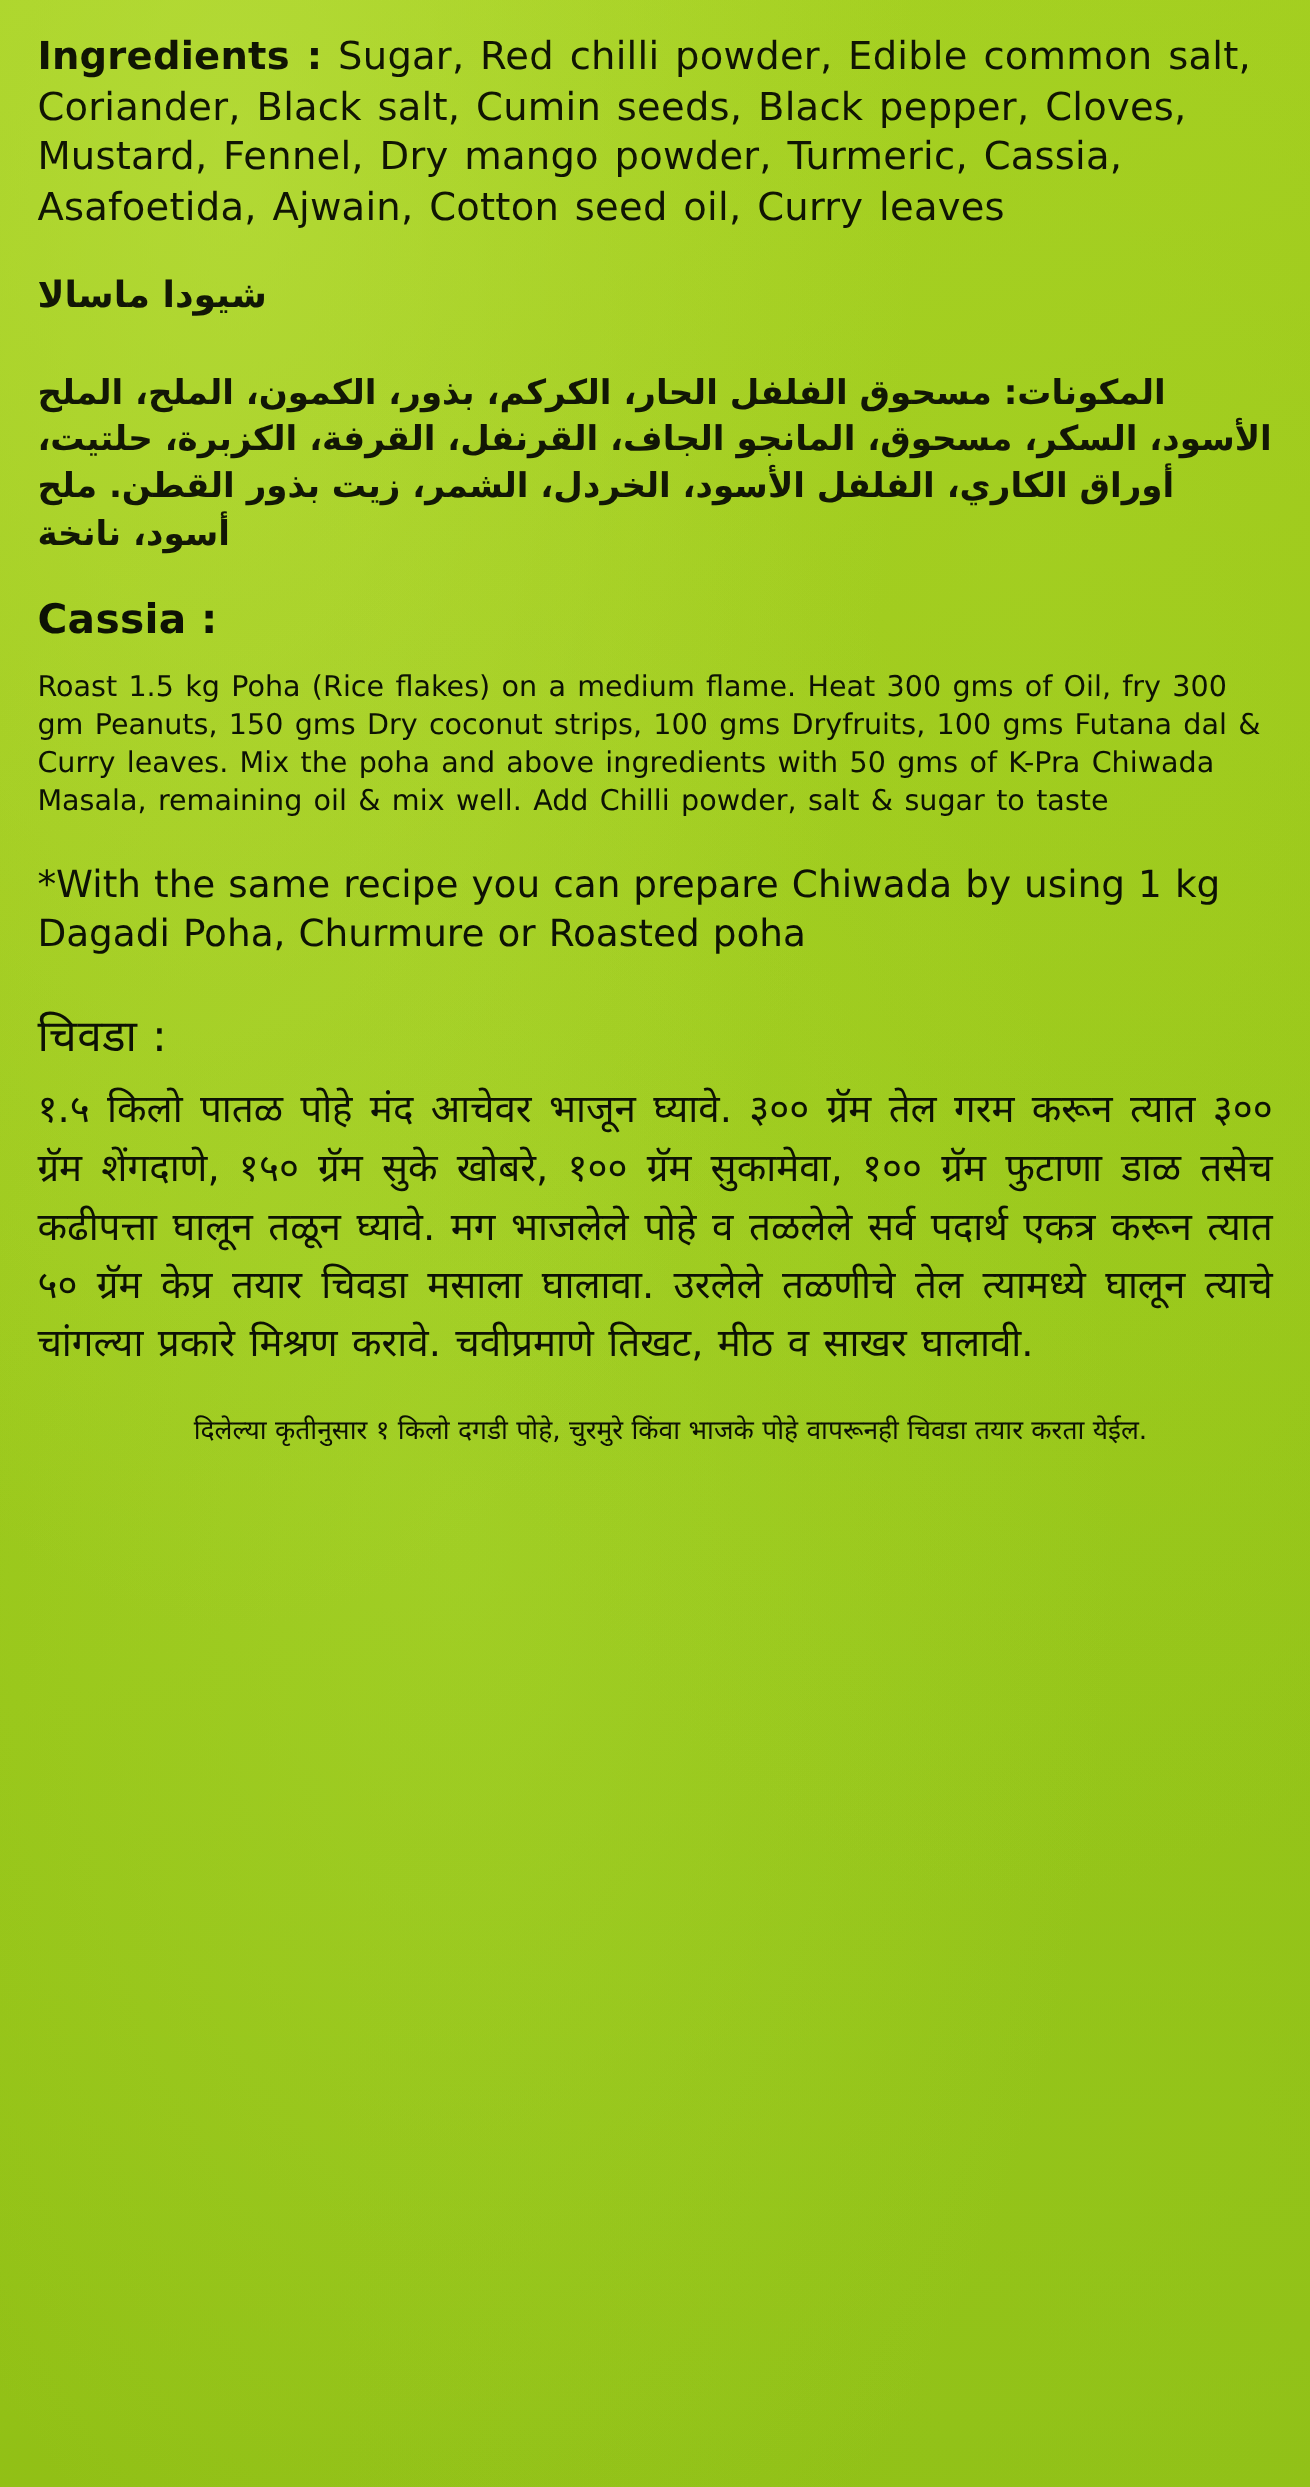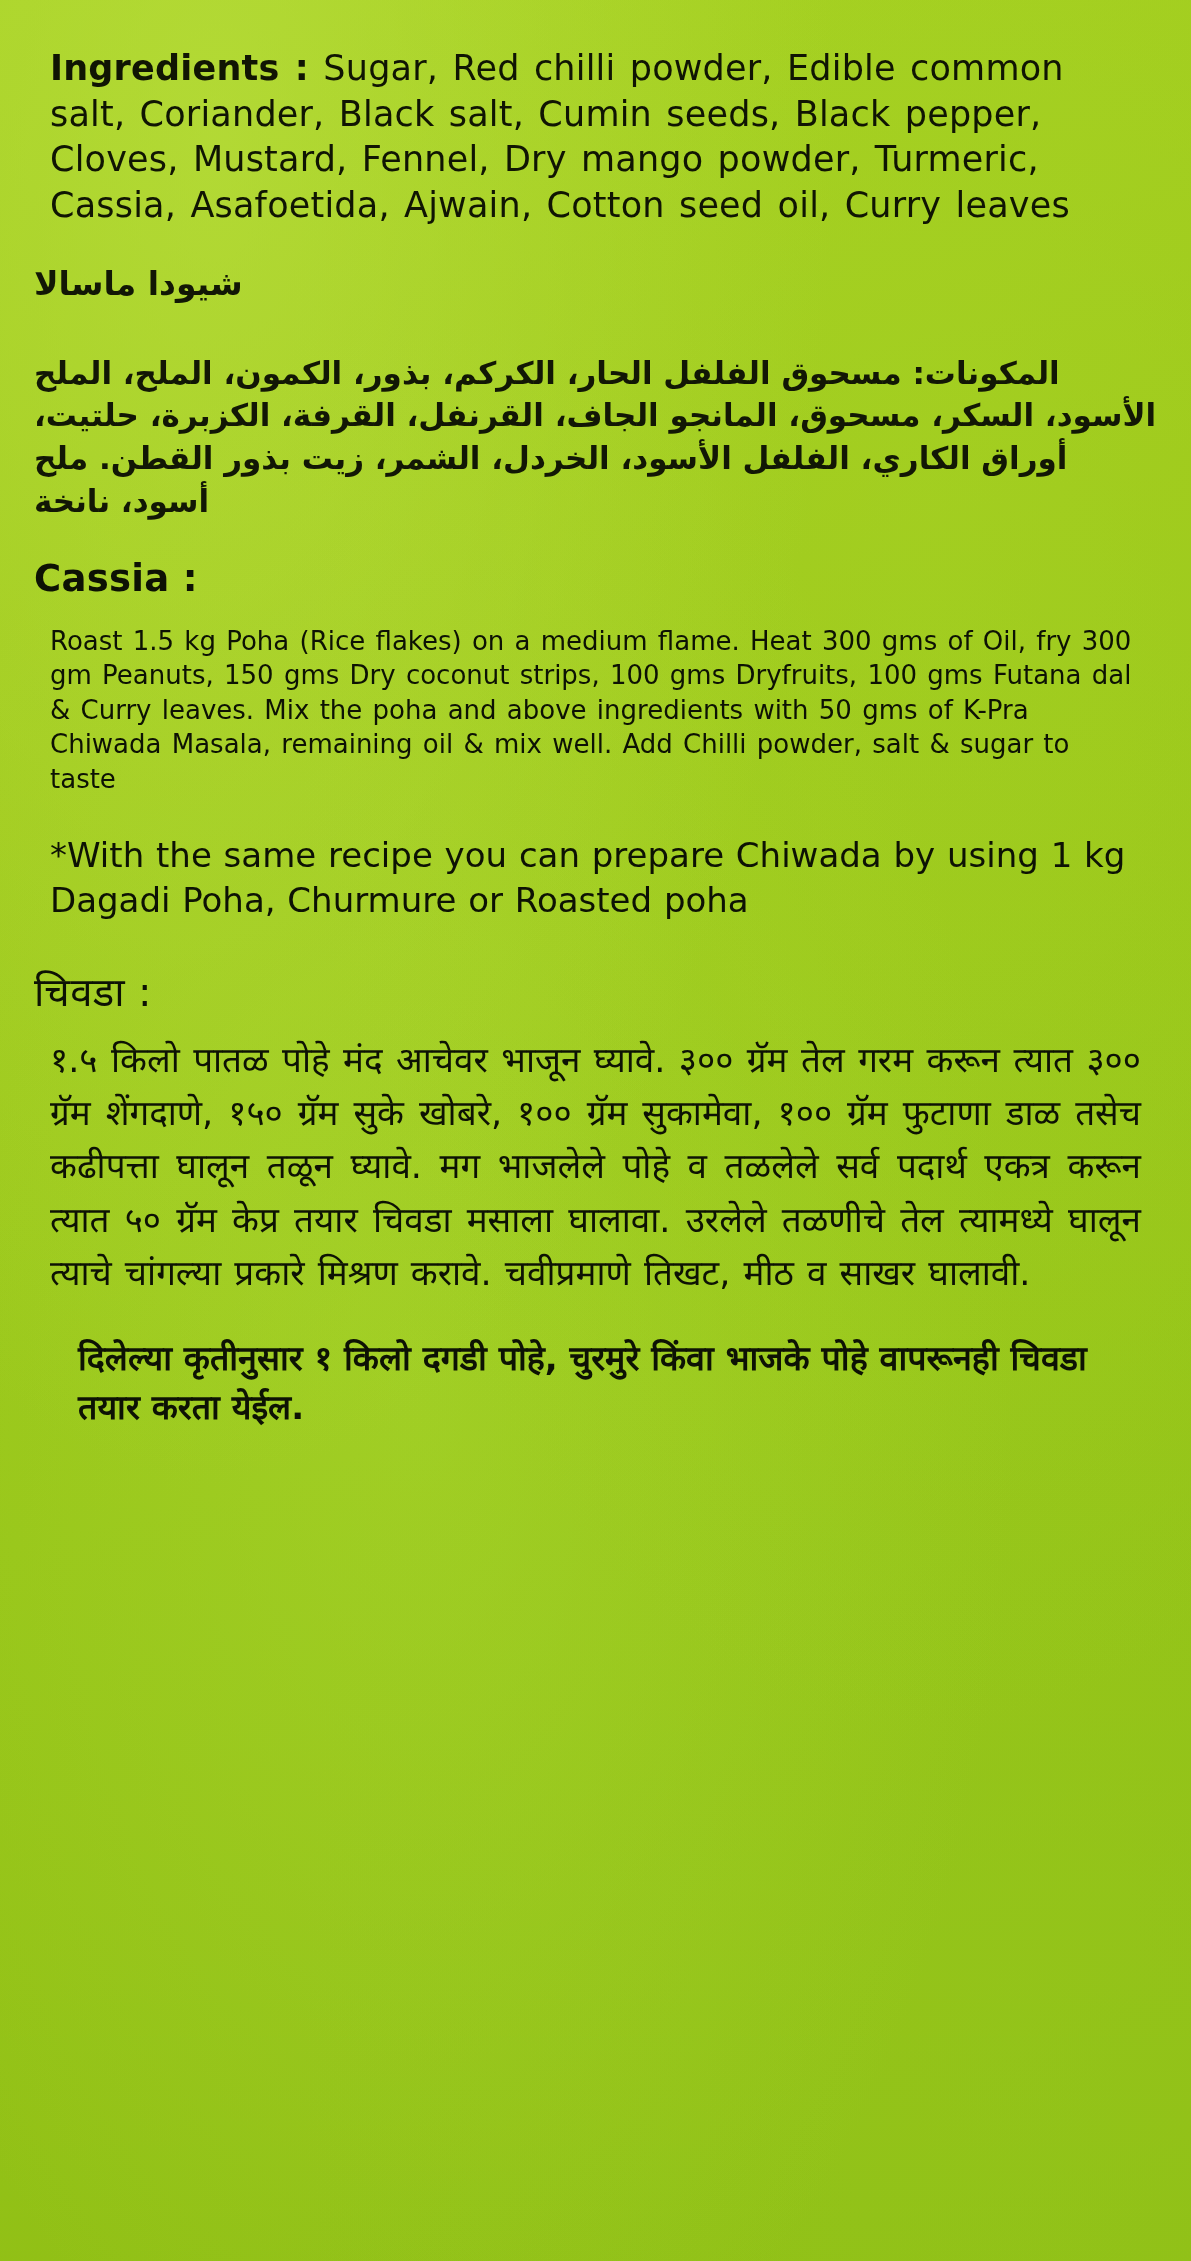--- a/index.html
+++ b/index.html
@@ -21,21 +21,21 @@
     height: 2261px;
     box-sizing: border-box;
     padding: 30px 34px 10px 34px;
     background:
       radial-gradient(ellipse at 18% 6%, rgba(190,225,70,0.55) 0%, rgba(190,225,70,0) 45%),
       radial-gradient(ellipse at 78% 22%, rgba(168,212,40,0.45) 0%, rgba(168,212,40,0) 50%),
       radial-gradient(ellipse at 35% 62%, rgba(175,220,55,0.40) 0%, rgba(175,220,55,0) 55%),
       radial-gradient(ellipse at 85% 88%, rgba(150,200,30,0.45) 0%, rgba(150,200,30,0) 50%),
       linear-gradient(165deg, #a6d121 0%, #9ec91a 30%, #97c518 60%, #8fbe15 100%);
   }
-  .block { margin: 16px; }
+  .block { margin: 0; }
 
   .ingredients {
     font-size: 35px;
     line-height: 1.30;
     letter-spacing: 0.2px;
     font-weight: 500;
     color: #101503;
     word-spacing: 3px;
   }
   .ingredients .lbl {
@@ -97,23 +97,24 @@
     font-size: 35px;
     line-height: 1.52;
     text-align: justify;
     text-align-last: left;
     word-spacing: 2px;
   }
 
   .note-mr {
     margin-top: 34px;
     padding-left: 28px;
-    font-size: 34px;
+    font-size: 24px;
     line-height: 1.45;
-    font-weight: bold;
+    font-weight: normal;
+    text-align: center;
   }
 </style>
 </head>
 <body>
 
 <div class="packet">
 
   <p class="block ingredients">
     <span class="lbl">Ingredients :</span><span> Sugar, Red chilli powder, Edible common salt, Coriander, Black salt, Cumin seeds, Black pepper, Cloves, Mustard, Fennel, Dry mango powder, Turmeric, Cassia, Asafoetida, Ajwain, Cotton seed oil, Curry leaves</span>
   </p>

